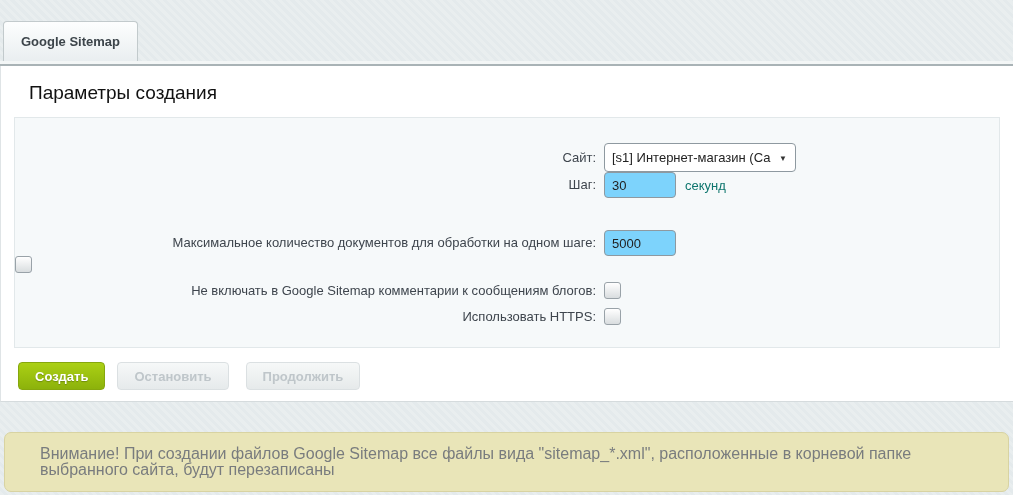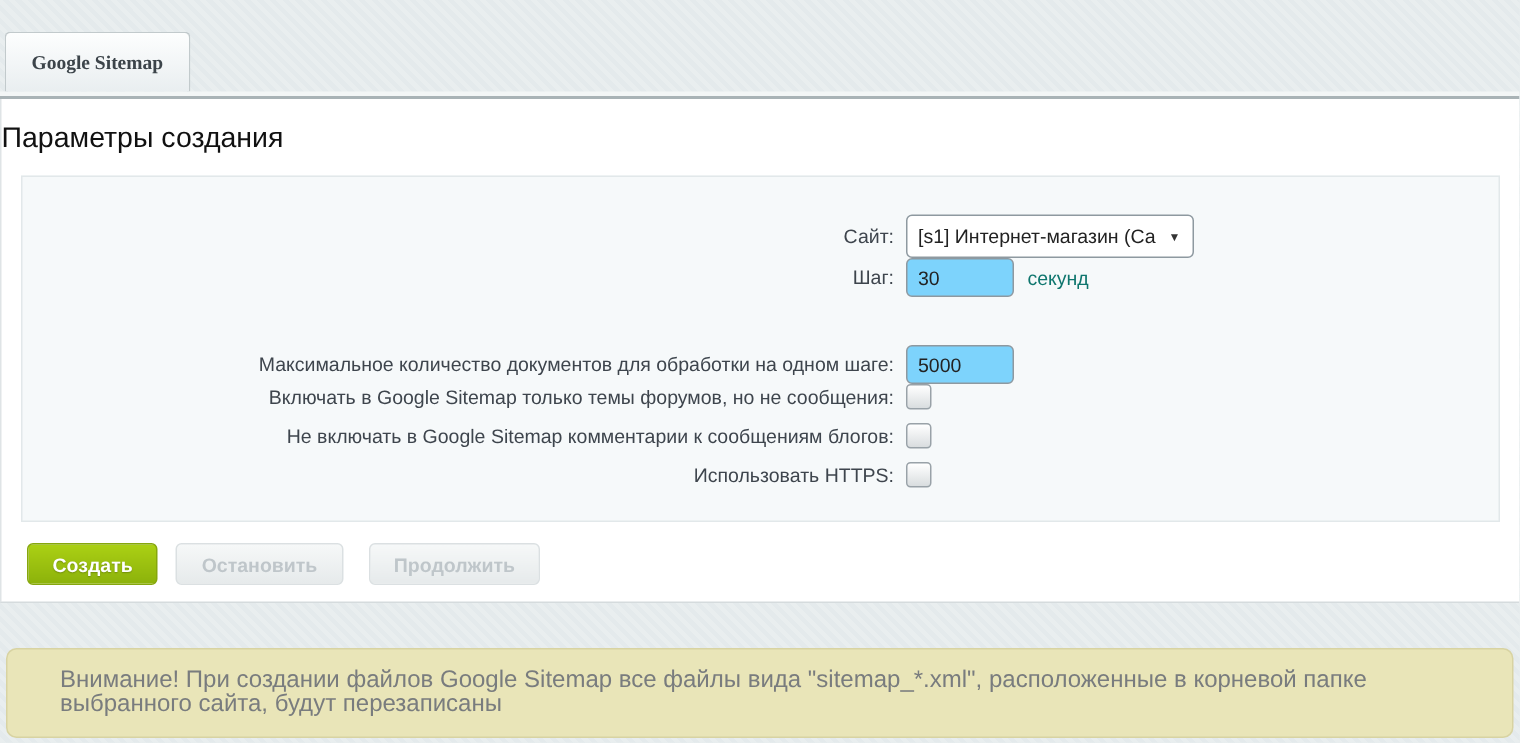--- a/index.html
+++ b/index.html
@@ -23,40 +23,39 @@
     line-height: 40px;
     padding: 0 17px;
     background: linear-gradient(#fdfefe, #e9eef0);
     border: 1px solid #c2cacc;
     border-bottom: none;
     border-radius: 4px 4px 0 0;
     font-weight: bold;
     font-size: 13px;
     color: #3c444a;
     cursor: pointer;
-    font-family: Liberation Serif, serif;
   }
   .tab-strip {
     height: 5px;
     background: #f3f6f6;
     border-bottom: 2px solid #a9b3b6;
   }
 
   
   .content {
     background: #ffffff;
     border-left: 1px solid #dfe4e6;
     border-bottom: 1px solid #d5dbdd;
     padding-bottom: 11px;
   }
   h1.page-title {
     font-size: 19px;
     font-weight: normal;
     color: #111;
-    padding: 15px 14px 0 0;
+    padding: 15px 14px 0 28px;
     line-height: 24px;
   }
 
   
   .form-panel {
     margin: 12px 13px 0 13px;
     background: #f6f9fa;
     border: 1px solid #e2e8ea;
     padding: 25px 0 22px 0;
   }
@@ -199,21 +198,20 @@
       <input type="text" class="txt" value="30" style="">
       <span class="suffix">секунд</span>
     </div>
 
     <div class="form-row row-input2">
       <span class="lbl">Максимальное количество документов для обработки на одном шаге:</span>
       <input type="text" class="txt" value="5000" style="">
     </div>
 
     <div class="form-row row-check">
-      <span class="lbl">Включать в Google Sitemap только темы форумов, но не сообщения:</span>
       <input type="checkbox" class="chk" style="">
     </div>
 
     <div class="form-row row-check">
       <span class="lbl">Не включать в Google Sitemap комментарии к сообщениям блогов:</span>
       <input type="checkbox" class="chk" style="">
     </div>
 
     <div class="form-row row-check">
       <span class="lbl">Использовать HTTPS:</span>

